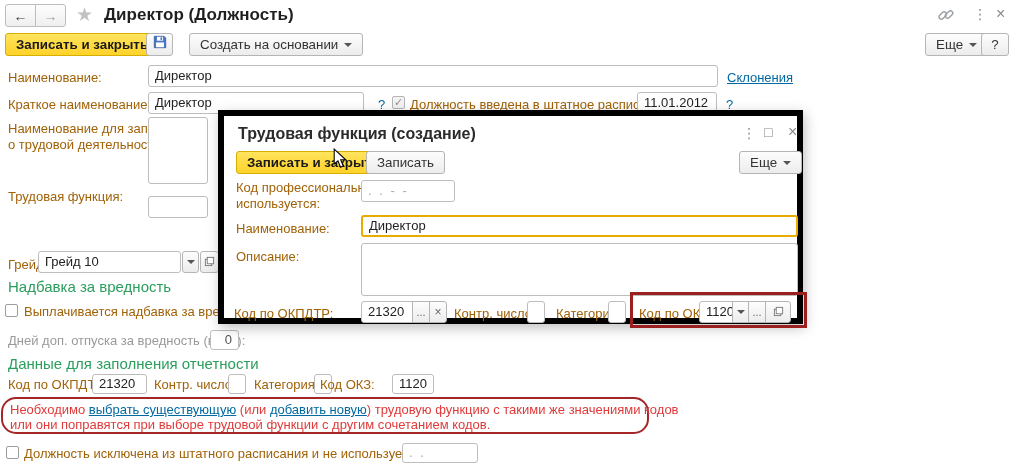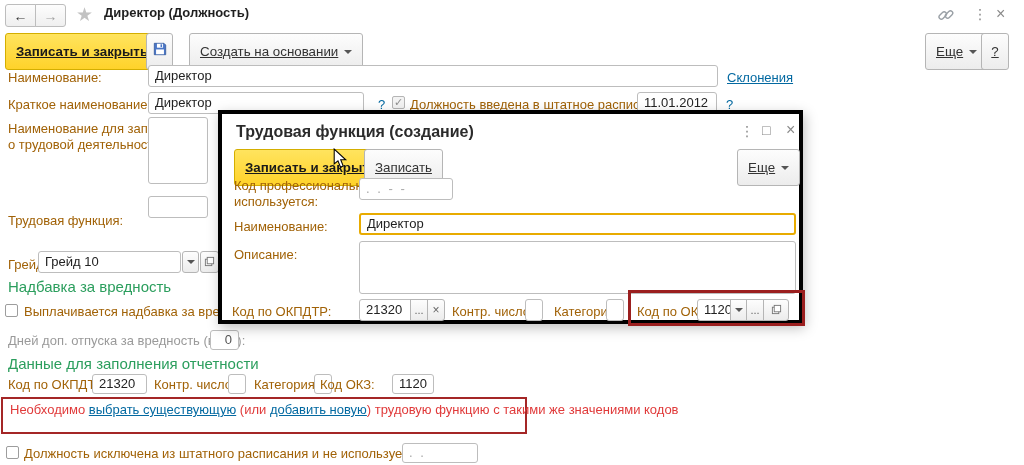--- a/index.html
+++ b/index.html
@@ -7,39 +7,39 @@
     font-family:"Liberation Sans", sans-serif; font-size:13px; color:#333;
     overflow:hidden; position:relative; }
   .abs { position:absolute; }
   .lbl { color:#a16207; white-space:nowrap; }
   .lbl-gray { color:#9a9a9a; white-space:nowrap; }
   .fld { background:#fff; border:1px solid #bdbdbd; border-radius:3px;
     height:22px; line-height:20px; padding:0 6px; color:#222; white-space:nowrap; overflow:hidden; }
   .fld-sm { height:20px; line-height:18px; }
   .mask { color:#a9a9a9; letter-spacing:2px; }
   .btn { background:linear-gradient(#fdfdfd,#ececec); border:1px solid #b5b5b5;
-    border-radius:3px; height:37px; line-height:21px; padding:0 10px; color:#333;
-    display:inline-flex; align-items:center; gap:6px; white-space:nowrap; cursor:default;text-decoration:underline; }
+    border-radius:3px; height:23px; line-height:21px; padding:0 10px; color:#333;
+    display:inline-flex; align-items:center; gap:6px; white-space:nowrap; cursor:default; }
   .btn-yellow { background:linear-gradient(#ffe45e,#ffd22a); border:1px solid #d4ae00;
     font-weight:bold; color:#1a1a1a; }
   .sq-btn { background:linear-gradient(#fdfdfd,#ececec); border:1px solid #b5b5b5;
     border-radius:3px; height:22px; display:inline-flex; align-items:center;
     justify-content:center; color:#666; font-size:11px; }
   .caret { display:inline-block; width:0; height:0; border-left:4px solid transparent;
     border-right:4px solid transparent; border-top:4px solid #555; }
   .green-h { color:#2b9e5d; font-size:15px; white-space:nowrap; }
   .link { color:#0369a1; text-decoration:underline; cursor:pointer; white-space:nowrap; }
   .checkbox { width:13px; height:13px; border:1px solid #9d9d9d; border-radius:2px;
     background:#fff; display:inline-flex; align-items:center; justify-content:center; }
   .checkbox .mark { color:#8f8f8f; font-size:11px; line-height:1; }
   .winicon { color:#8a8a8a; font-size:14px; cursor:pointer; }
   .textarea { background:#fff; border:1px solid #bdbdbd; border-radius:3px; }
-  .modal { background:#fff; border:4px solid #000000; box-shadow:2px 4px 12px rgba(0,0,0,.25); z-index:10; }
+  .modal { background:#fff; border:6px solid #000000; box-shadow:2px 4px 12px rgba(0,0,0,.25); z-index:10; }
   .modal-title { font-size:16px; font-weight:600; color:#2b2b2b; white-space:nowrap; }
-  .page-title { font-size:13px; font-weight:bold; color:#1f1f1f; white-space:nowrap; }
+  .page-title { font-size:17px; font-weight:bold; color:#1f1f1f; white-space:nowrap; }
   .warn-box { border:2px solid #a42626; background:#fff; }
   .warn-txt { color:#e03a3a; white-space:nowrap; }
   .hl-red { border:3px solid #9b1f1f; z-index:11; }
   .navbtn { width:31px; height:23px; display:inline-flex; align-items:center;
     justify-content:center; background:linear-gradient(#fdfdfd,#efefef);
     border:1px solid #bdbdbd; font-size:14px; }
 </style>
 </head>
 <body>
 
@@ -91,21 +91,21 @@
     <span class="mark">✓</span>
   </span>
 <div class="abs lbl" style="left:410px;top:97px;">Должность введена в штатное расписание</div>
 <div class="abs fld" style="left:637px;top:92px;width:80px;">11.01.2012</div>
 <div class="abs link" style="left:726px;top:97px;text-decoration:none;">?</div>
 
 <div class="abs lbl" style="left:8px;top:121px;">Наименование для записей</div>
 <div class="abs lbl" style="left:8px;top:137px;">о трудовой деятельности:</div>
 <div class="abs textarea" style="left:148px;top:117px;width:60px;height:67px;"></div>
 
-<div class="abs lbl" style="left:8px;top:189px;margin-top:24px;">Трудовая функция:</div>
+<div class="abs lbl" style="left:8px;top:189px;">Трудовая функция:</div>
 <div class="abs fld" style="left:148px;top:196px;width:60px;"></div>
 
 <div class="abs lbl" style="left:8px;top:257px;">Грейд:</div>
 <div class="abs fld" style="left:38px;top:251px;width:143px;">Грейд 10</div>
 <span class="abs sq-btn" style="left:182px;top:251px;width:17px;">
     <span class="caret"></span>
   </span>
 <span class="abs sq-btn" style="left:200px;top:251px;width:19px;">
   <span>
     <svg width="11" height="11" viewBox="0 0 12 12" fill="#fff" stroke="#777">
@@ -126,24 +126,25 @@
 
 <div class="abs lbl" style="left:8px;top:377px;">Код по ОКПДТР:</div>
 <div class="abs fld fld-sm" style="left:92px;top:374px;width:55px;">21320</div>
 <div class="abs lbl" style="left:154px;top:377px;">Контр. число:</div>
 <div class="abs fld fld-sm" style="left:228px;top:374px;width:18px;"></div>
 <div class="abs lbl" style="left:254px;top:377px;">Категория:</div>
 <div class="abs fld fld-sm" style="left:314px;top:374px;width:18px;"></div>
 <div class="abs lbl" style="left:320px;top:377px;">Код ОКЗ:</div>
 <div class="abs fld fld-sm" style="left:392px;top:374px;width:42px;">1120</div>
 
-<div class="abs warn-box" style="left:1px;top:397px;width:526px;height:37px;">
+<div class="abs warn-box" style="left:1px;top:397px;width:648px;height:37px;border-radius:15px;">
   <div class="warn-txt" style="position:absolute;left:7px;top:3px;">
     <span>Необходимо </span><span class="link">выбрать существующую</span><span> (или </span><span class="link">добавить новую</span><span>) трудовую функцию с такими же значениями кодов</span>
   </div>
+  <div class="warn-txt" style="position:absolute;left:7px;top:18px;">или они поправятся при выборе трудовой функции с другим сочетанием кодов.</div>
 </div>
 
 <span class="abs checkbox" style="left:6px;top:446px;"></span>
 <div class="abs lbl" style="left:24px;top:446px;">Должность исключена из штатного расписания и не используется после</div>
 <div class="abs fld fld-sm mask" style="left:402px;top:443px;width:76px;">.  .</div>
 
 <div class="abs modal" style="left:218px;top:110px;width:585px;height:214px;">
   <div class="abs modal-title" style="left:14px;top:9px;">Трудовая функция (создание)</div>
   <span class="abs winicon" style="left:518px;top:9px;">⋮</span>
   <span class="abs winicon" style="left:540px;top:8px;">□</span>

